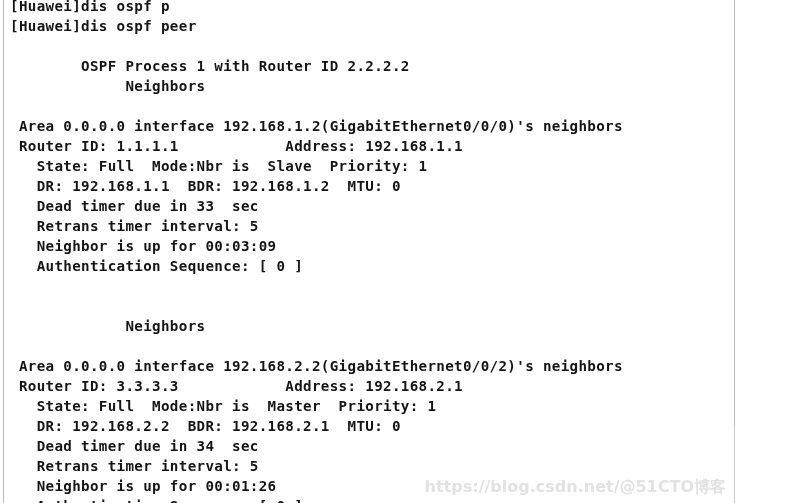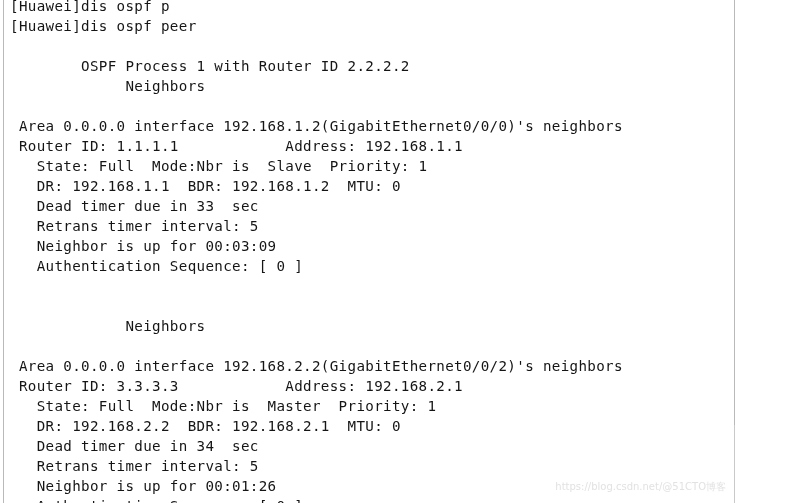--- a/index.html
+++ b/index.html
@@ -9,20 +9,21 @@
     background: #ffffff;
   }
 
   #terminal-window {
     position: relative;
     width: 744px;
     height: 503px;
     background: #ffffff;
     overflow: hidden;
     box-sizing: border-box;
+    font-weight: bold;
   }
 
   
   #edge-rule-left,
   #edge-rule-right {
     position: absolute;
     top: 0;
     width: 1px;
     height: 100%;
     background: #b9b9b9;
@@ -66,21 +67,21 @@
 
   #console-output .line.blank {
     
   }
 
   #watermark {
     position: absolute;
     right: 18px;
     bottom: 6px;
     font-family: "DejaVu Sans", "Liberation Sans", sans-serif;
-    font-size: 10px;
+    font-size: 16px;
     line-height: 20px;
     color: #e2e2e2;
     white-space: pre;
     user-select: none;
     pointer-events: none;
   }
 </style>
 </head>
 <body>
 

